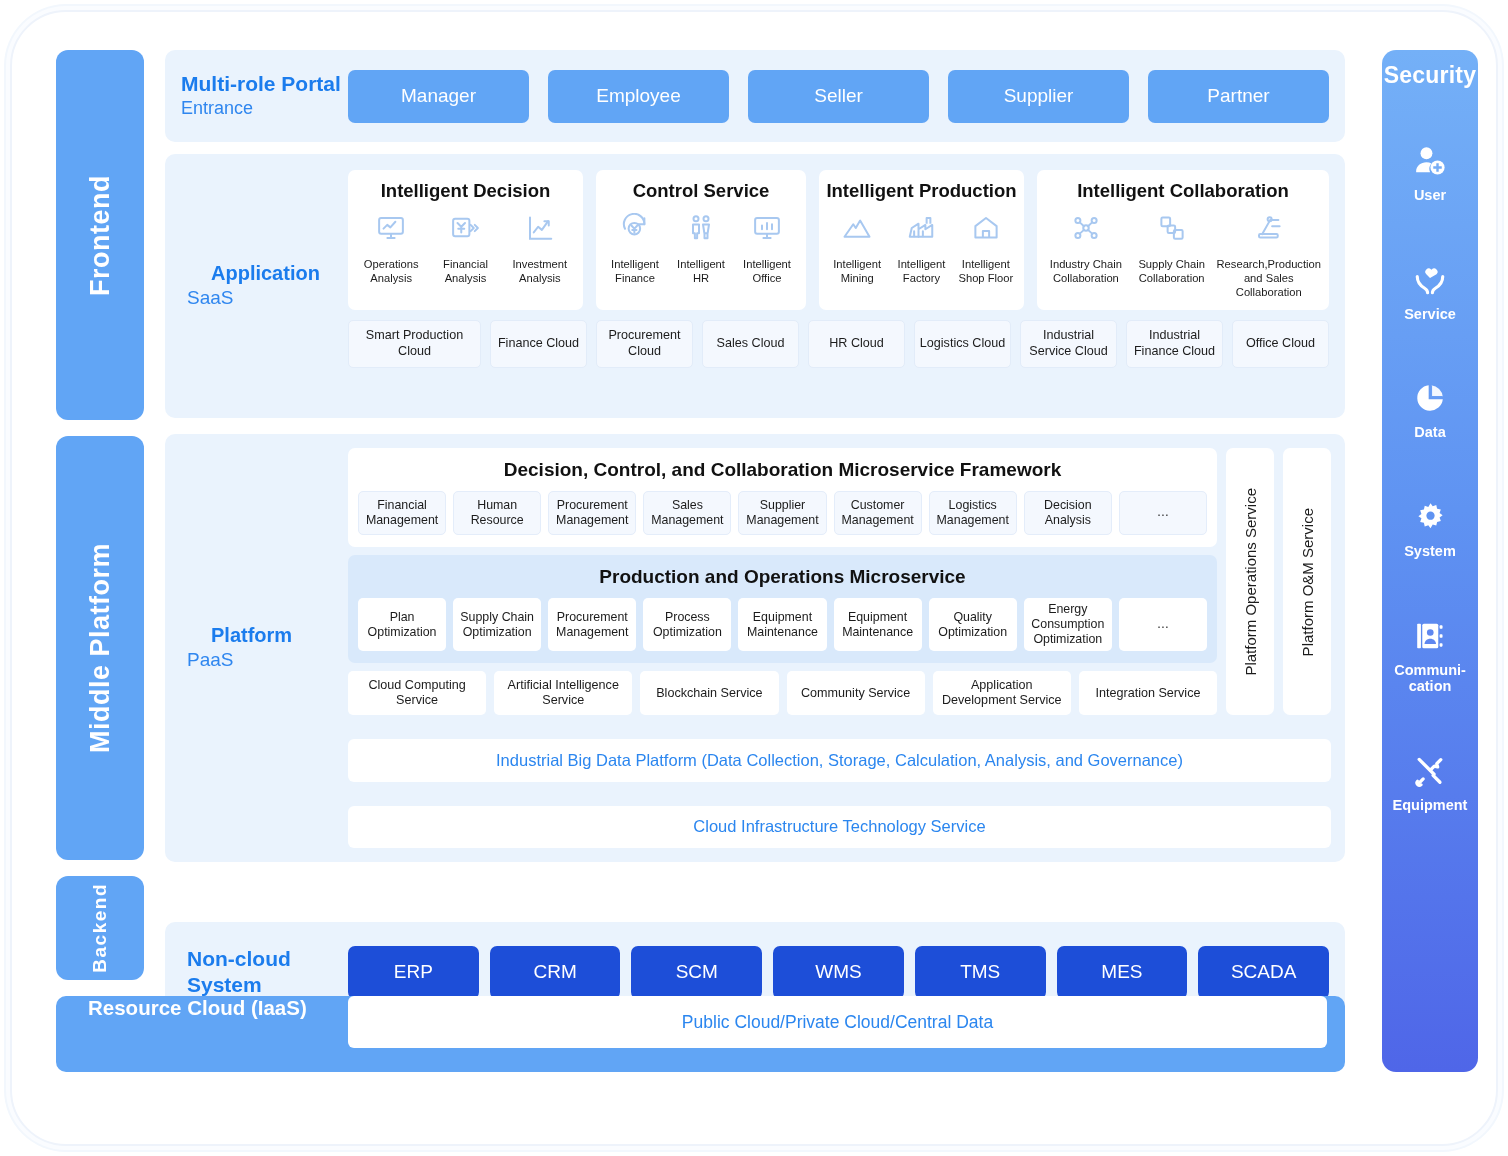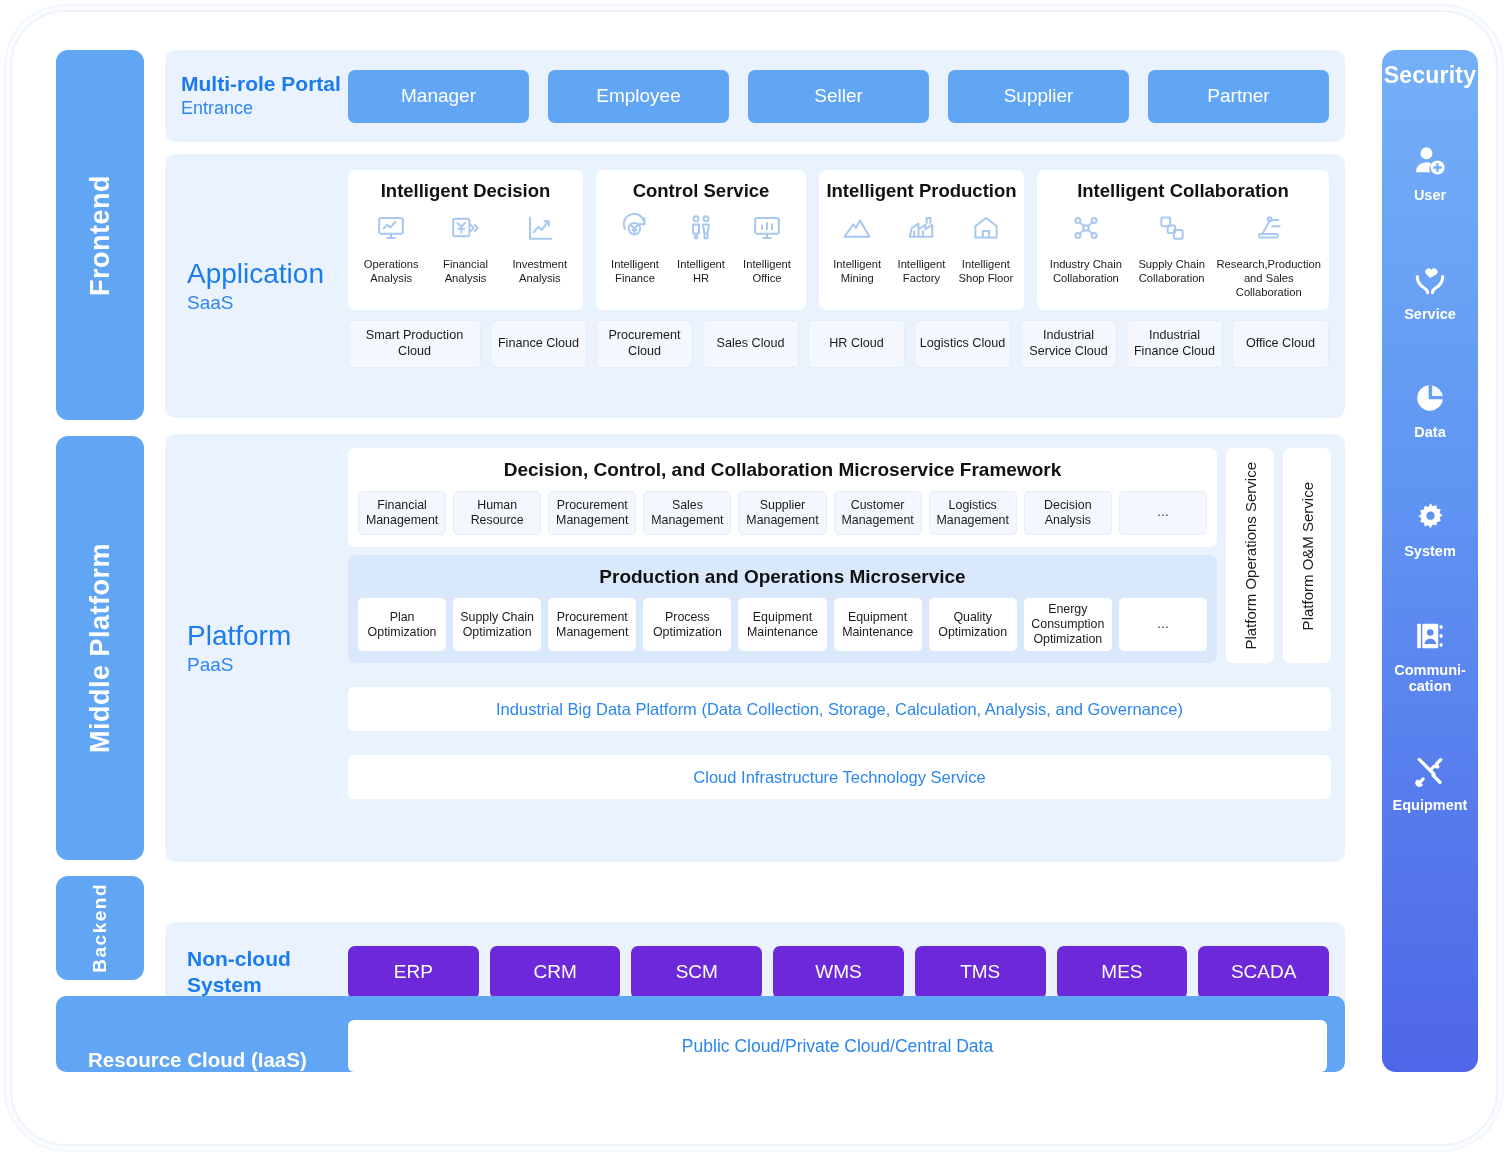--- a/index.html
+++ b/index.html
@@ -57,21 +57,21 @@
   .portal-label .t2 { font-size: 18px; color: #2f86ef; line-height: 1.3; }
   .portal-btns { display: flex; gap: 19px; flex: 1; padding-right: 16px; }
   .portal-btn {
     flex: 1; height: 53px; background: #61a5f5; border-radius: 7px;
     color: #fff; font-size: 19px; display: flex; align-items: center; justify-content: center;
   }
 
   
   #app-band { left: 135px; top: 132px; width: 1180px; height: 264px; display: flex; }
   .band-label { width: 183px; flex: none; display: flex; flex-direction: column; justify-content: center; padding-left: 22px; }
-  .band-label .t1 { font-size: 28px; font-weight: normal; color: #1b7ced; line-height: 1.25; }
+  .band-label .t1 { font-size: 20px; font-weight: bold; color: #1b7ced; line-height: 1.25; margin-left: 24px; }
   .band-label .t2 { font-size: 19px; color: #2f86ef; line-height: 1.3; }
   .band-body { flex: 1; padding: 16px 16px 14px 0; display: flex; flex-direction: column; gap: 10px; }
 
   .app-cards { display: flex; gap: 13px; height: 140px; }
   .app-card { background: #fff; border-radius: 7px; padding: 10px 6px 8px; display: flex; flex-direction: column; }
   #app-card-0 { width: 235px; }
   #app-card-1 { width: 210px; }
   #app-card-2 { width: 205px; }
   #app-card-3 { flex: 1; }
   .app-card h3 { font-size: 18.5px; text-align: center; color: #111; font-weight: bold; margin-bottom: 9px; }
@@ -124,28 +124,28 @@
     writing-mode: vertical-rl; transform: rotate(180deg);
     font-size: 15px; color: #1c1c1c; white-space: nowrap;
   }
   .vcol-wrap { display: flex; gap: 9px; align-items: stretch; }
 
   
   #back-band { left: 135px; top: 900px; width: 1180px; height: 100px; display: flex; align-items: center; }
   .back-label { width: 183px; flex: none; padding-left: 22px; font-size: 21px; font-weight: bold; color: #1b7ced; line-height: 1.25; }
   .back-btns { display: flex; gap: 11px; flex: 1; padding-right: 16px; }
   .back-btn {
-    flex: 1; height: 53px; background: #6d28d9; border-radius: 7px;
+    flex: 1; height: 53px; background: #1d4ed8; border-radius: 7px;
     color: #fff; font-size: 19px; display: flex; align-items: center; justify-content: center;
   }
 
   
   #iaas-band {
     position: absolute; left: 26px; top: 974px; width: 1289px; height: 76px;
-    background: #61a5f5; border-radius: 10px; display: flex; align-items: flex-end;
+    background: #61a5f5; border-radius: 10px; display: flex; align-items: flex-start;
   }
   .iaas-label { width: 292px; flex: none; padding-left: 32px; font-size: 20.5px; font-weight: bold; color: #fff; }
   .iaas-bar {
     flex: 1; margin-right: 18px; height: 52px; background: #fff; border-radius: 6px;
     display: flex; align-items: center; justify-content: center;
     font-size: 17.5px; color: #2b86ef;
   }
 
   
   #security {
@@ -396,20 +396,28 @@
                 <div class="ms-chip">Procurement Management</div>
                 <div class="ms-chip">Process Optimization</div>
                 <div class="ms-chip">Equipment Maintenance</div>
                 <div class="ms-chip">Equipment Maintenance</div>
                 <div class="ms-chip">Quality Optimization</div>
                 <div class="ms-chip">Energy Consumption Optimization</div>
                 <div class="ms-chip">…</div>
               </div>
             </div>
 
+            <div class="svc-row">
+              <div class="svc-chip">Cloud Computing Service</div>
+              <div class="svc-chip">Artificial Intelligence Service</div>
+              <div class="svc-chip">Blockchain Service</div>
+              <div class="svc-chip">Community Service</div>
+              <div class="svc-chip">Application Development Service</div>
+              <div class="svc-chip">Integration Service</div>
+            </div>
           </div>
 
           <div class="vcol">
             <span>Platform Operations Service</span>
           </div>
           <div class="vcol">
             <span>Platform O&amp;M Service</span>
           </div>
         </div>
 

